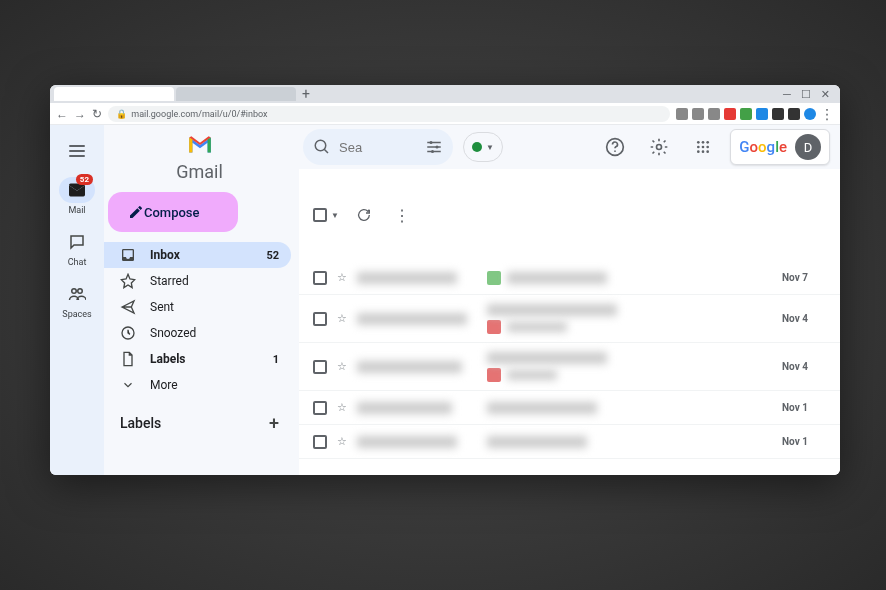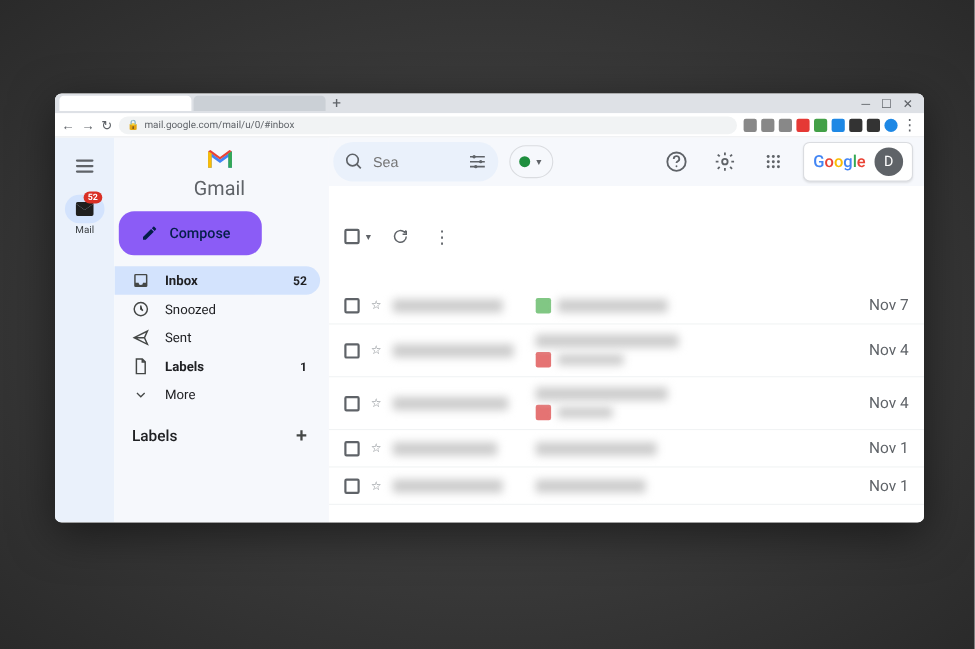--- a/index.html
+++ b/index.html
@@ -138,22 +138,21 @@
   flex-direction: column;
 }
 .gmail-m {
   width: 26px; height: 20px;
   position: relative;
 }
 .gmail-m svg { width: 100%; height: 100%; }
 .logo-text { font-size: 18px; color: #5f6368; font-weight: 400; }
 .compose {
   display: flex; align-items: center;
-  gap: 10px;
-  background: #8b5cf6;
+  background: #f0abfc;
   border-radius: 14px;
   padding: 12px 20px;
   margin: 0 0 10px 4px;
   cursor: pointer;
   font-size: 13px;
   color: #041e49;
   font-weight: 500;
   width: 130px;
 }
 .pencil { width: 16px; height: 16px; }
@@ -313,21 +312,21 @@
   background: #ccc;
   height: 12px;
   border-radius: 2px;
 }
 .sender { width: 120px; }
 .subject { flex: 1; display: flex; align-items: center; gap: 6px; }
 .chip {
   width: 14px; height: 14px;
   border-radius: 2px;
 }
-.date { width: 44px; text-align: right; color: #5f6368; font-weight: 400; font-size: 14px; }
+.date { width: 44px; color: #5f6368; font-weight: 700; font-size: 10px; }
 svg { display: block; }
 </style>
 </head>
 <body>
 
 <div class="window">
   <div class="tabbar">
     <div class="tab"></div>
     <div class="tab inactive"></div>
     <div class="newtab">+</div>
@@ -372,20 +371,38 @@
       <div class="railitem active">
         <div class="railicon-wrap">
           <svg width="20" height="16" viewBox="0 0 24 20">
               <path fill="#1f1f1f" d="M2 4l10 7 10-7v12a2 2 0 0 1-2 2H4a2 2 0 0 1-2-2V4z"></path>
               <path fill="#1f1f1f" d="M2 4a2 2 0 0 1 2-2h16a2 2 0 0 1 2 2l-10 7L2 4z"></path>
             </svg>
           <div class="badge">52</div>
         </div>
         <span>Mail</span>
       </div>
+      <div class="railitem">
+        <div class="railicon-wrap">
+          <svg width="18" height="18" viewBox="0 0 24 24">
+              <path fill="none" stroke="#444746" stroke-width="2" d="M4 4h16v12H8l-4 4V4z"></path>
+            </svg>
+        </div>
+        <span>Chat</span>
+      </div>
+      <div class="railitem">
+        <div class="railicon-wrap">
+          <svg width="18" height="18" viewBox="0 0 24 24">
+              <circle cx="8" cy="8" r="3" fill="none" stroke="#444746" stroke-width="2"></circle>
+              <circle cx="16" cy="8" r="3" fill="none" stroke="#444746" stroke-width="2"></circle>
+              <path fill="none" stroke="#444746" stroke-width="2" d="M2 20c0-3 3-5 6-5s6 2 6 5M12 20c0-3 3-5 6-5s6 2 6 5"></path>
+            </svg>
+        </div>
+        <span>Spaces</span>
+      </div>
     </div>
 
     <div class="sidebar">
       <div class="logo-row">
         <div class="gmail-m">
           <svg viewBox="0 0 24 18">
               <path fill="#4285F4" d="M2 2v14h3V7l7 5 7-5v9h3V2l-3 2-7 5-7-5z"></path>
               <path fill="#EA4335" d="M2 2l10 7 10-7-2-1-8 6-8-6z"></path>
               <path fill="#FBBC04" d="M2 2l3 2v12H2z"></path>
               <path fill="#34A853" d="M22 2l-3 2v12h3z"></path>
@@ -407,33 +424,41 @@
               <svg width="16" height="16" viewBox="0 0 24 24">
                 <path fill="#444746" d="M19 3H5a2 2 0 0 0-2 2v14a2 2 0 0 0 2 2h14a2 2 0 0 0 2-2V5a2 2 0 0 0-2-2zm0 12h-4a3 3 0 1 1-6 0H5V5h14v10z"></path>
               </svg>
             </span>
           <span>Inbox</span>
           <span class="cnt">52</span>
         </div>
         <div class="navitem">
           <span class="nicon">
               <svg width="16" height="16" viewBox="0 0 24 24">
-                <circle cx="12" cy="12" r="9" fill="none" stroke="#444746" stroke-width="2"></circle>
-                <path stroke="#444746" stroke-width="2" d="M12 7v5l3 2"></path>
+                <path fill="none" stroke="#444746" stroke-width="2" d="M12 2l2.9 6.9L22 10l-5 4.9 1.2 7.1L12 18l-6.2 4L7 14.9 2 10l7.1-1.1z"></path>
               </svg>
             </span>
-          <span>Snoozed</span>
+          <span>Starred</span>
         </div>
         <div class="navitem">
           <span class="nicon">
               <svg width="16" height="16" viewBox="0 0 24 24">
                 <path fill="none" stroke="#444746" stroke-width="2" d="M3 12l18-9-4 9 4 9z M3 12h14"></path>
               </svg>
             </span>
           <span>Sent</span>
+        </div>
+        <div class="navitem">
+          <span class="nicon">
+              <svg width="16" height="16" viewBox="0 0 24 24">
+                <circle cx="12" cy="12" r="9" fill="none" stroke="#444746" stroke-width="2"></circle>
+                <path stroke="#444746" stroke-width="2" d="M12 7v5l3 2"></path>
+              </svg>
+            </span>
+          <span>Snoozed</span>
         </div>
         <div class="navitem bold">
           <span class="nicon">
               <svg width="16" height="16" viewBox="0 0 24 24">
                 <path fill="none" stroke="#444746" stroke-width="2" d="M6 2h8l4 4v16H6z M14 2v4h4"></path>
               </svg>
             </span>
           <span>Labels</span>
           <span class="cnt">1</span>
         </div>

